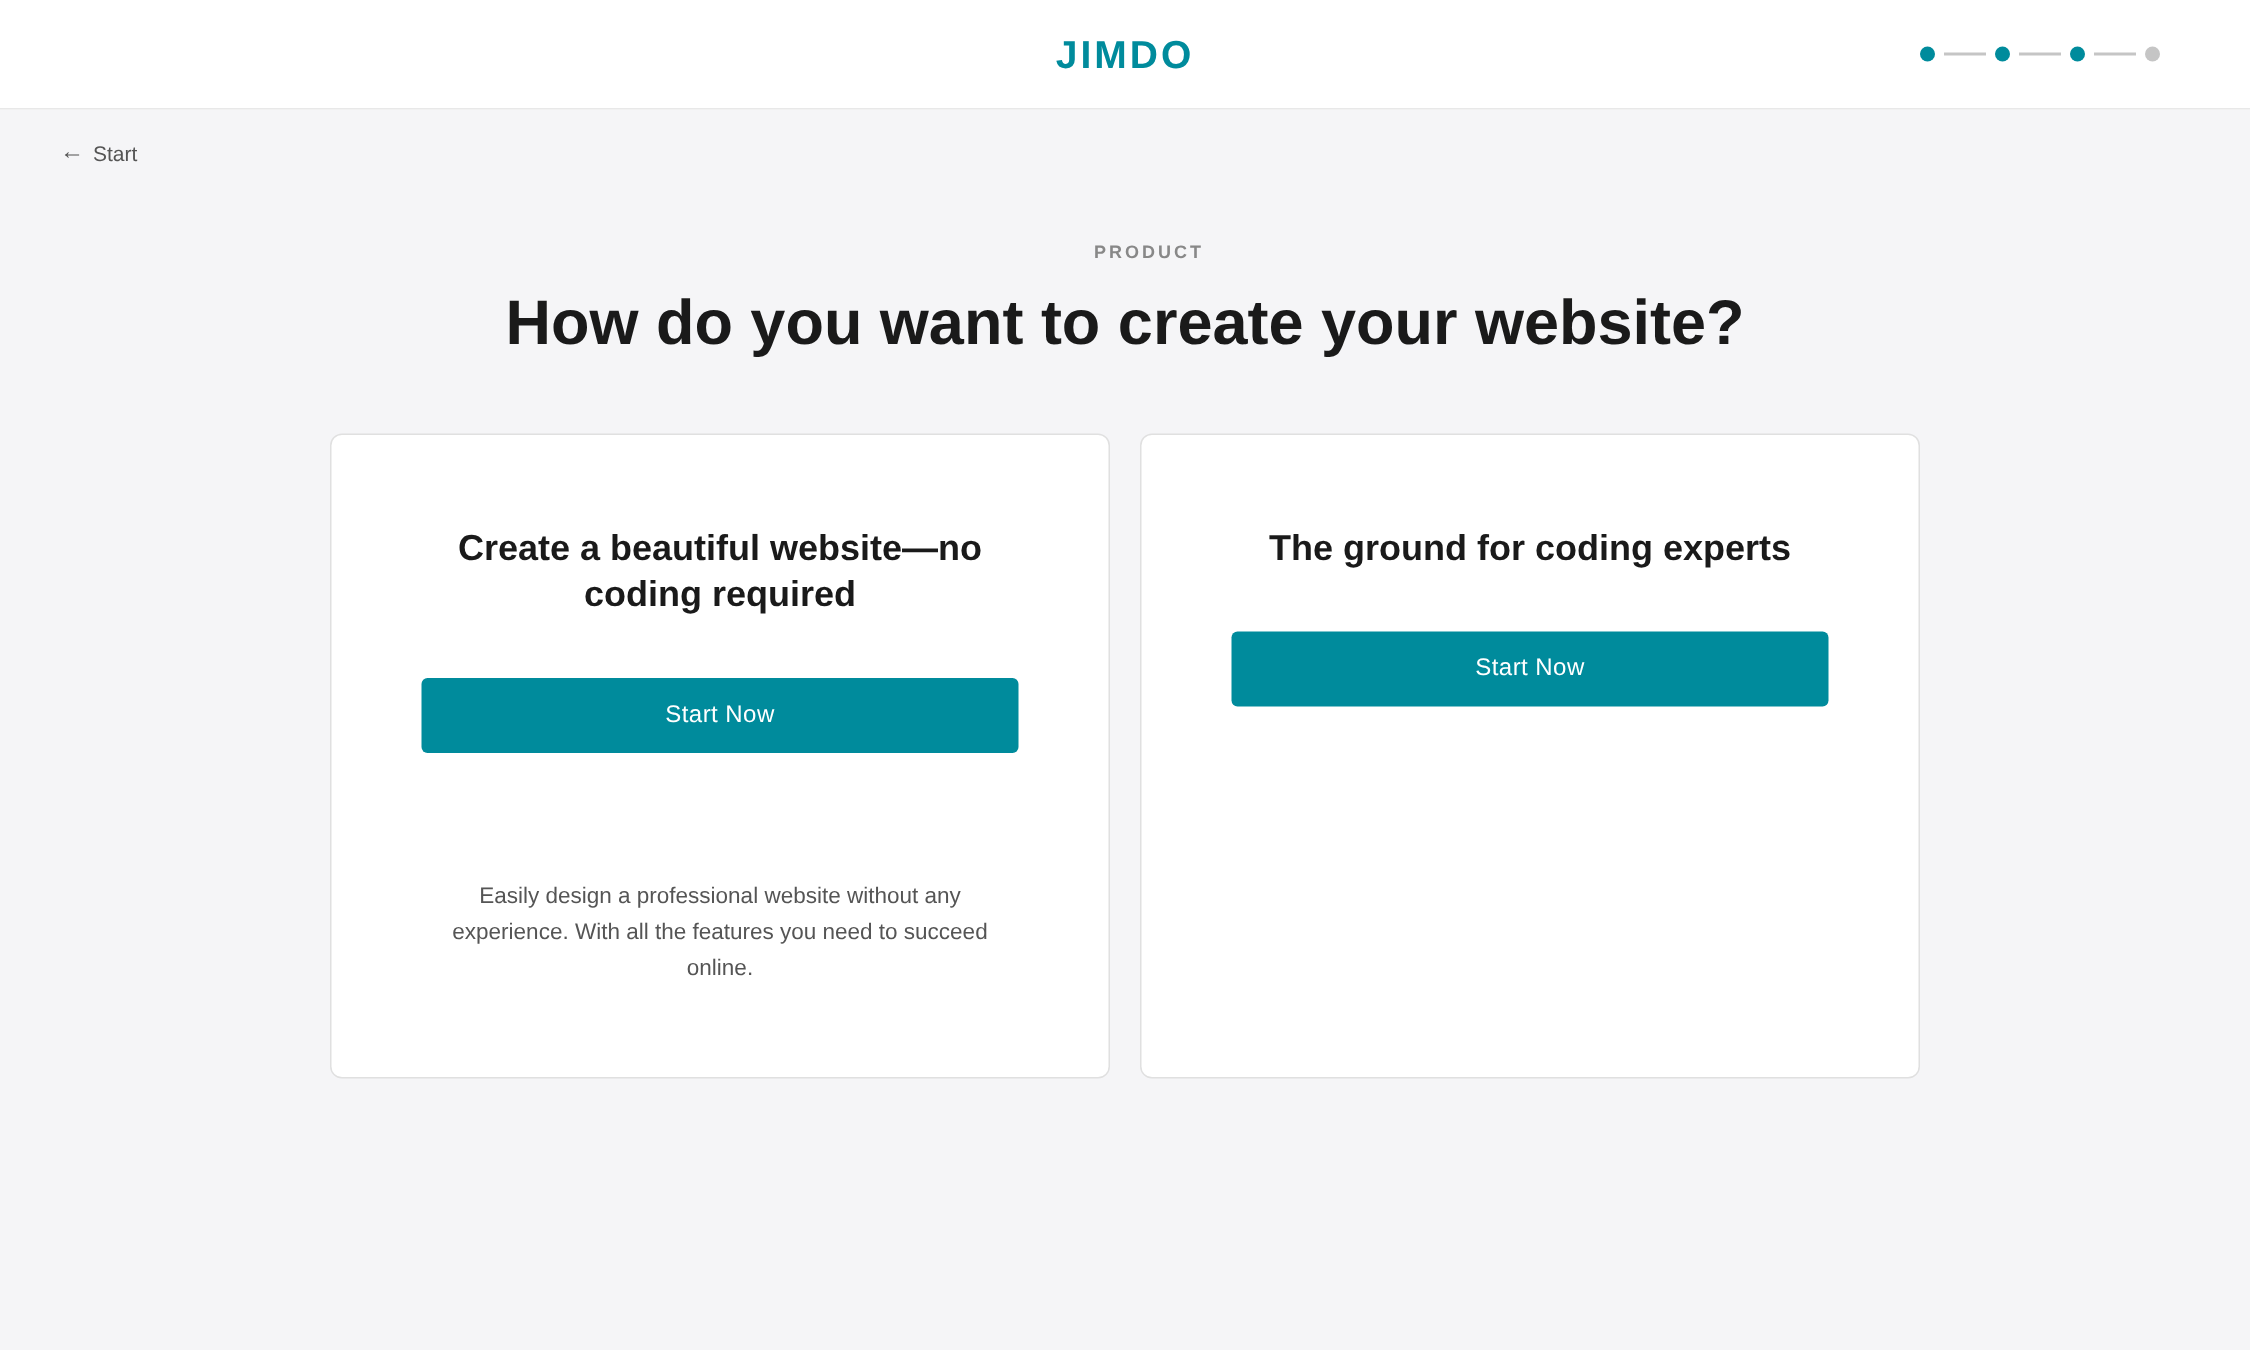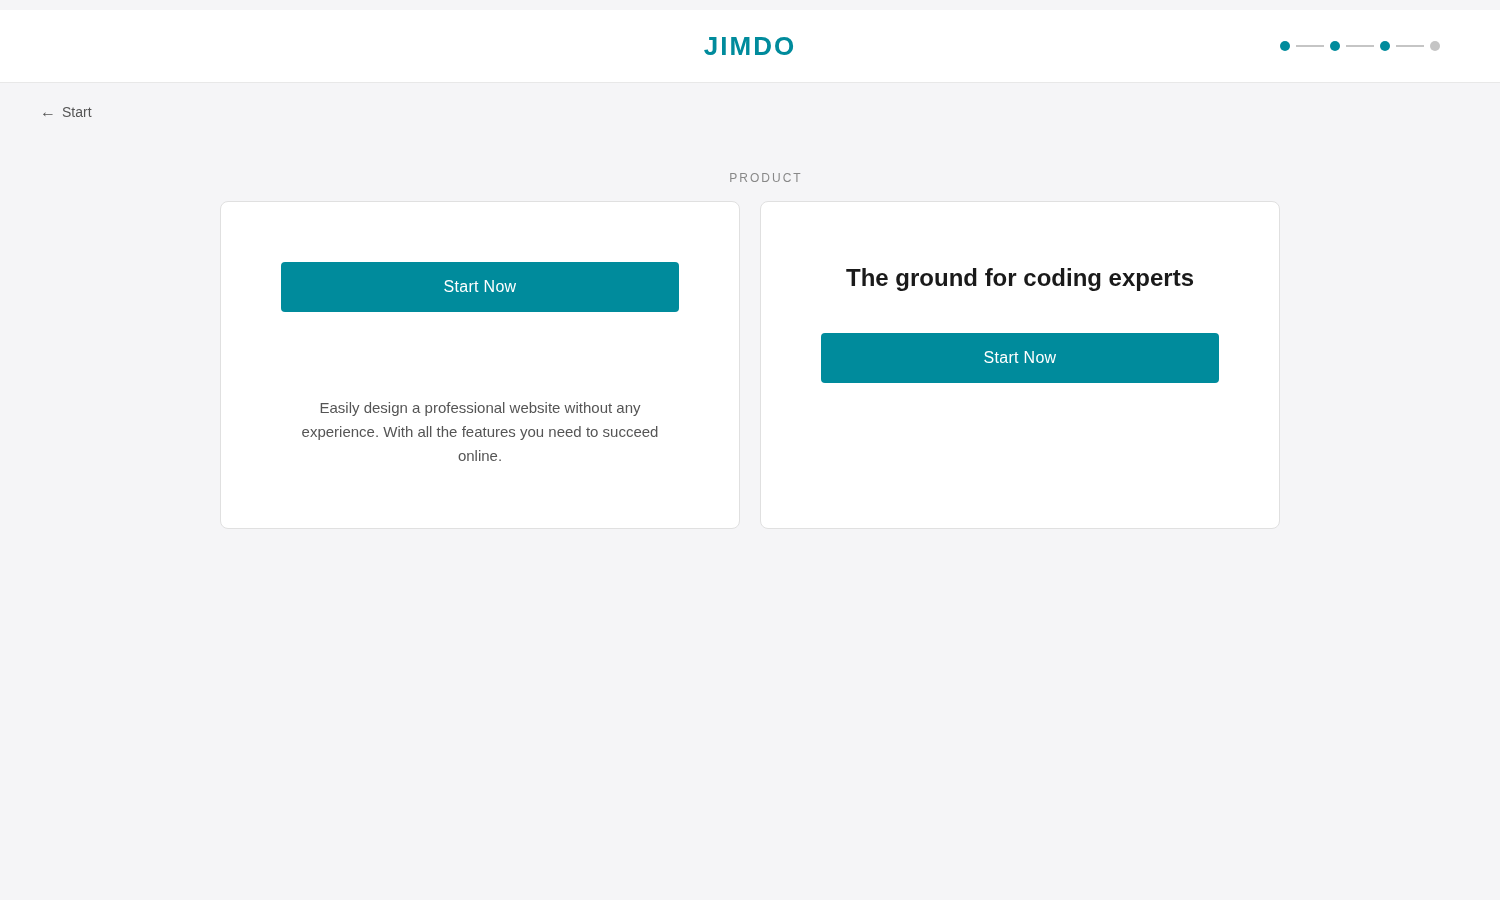--- a/index.html
+++ b/index.html
@@ -19,21 +19,20 @@
     
     .header {
       display: flex;
       align-items: center;
       justify-content: center;
       position: relative;
       padding: 18px 56px;
       background-color: #fff;
       border-bottom: 1px solid #e8e8e8;
       height: 73px;
-      margin-top: 10px;
     }
 
     .logo {
       font-size: 26px;
       font-weight: 800;
       letter-spacing: 2px;
       color: #008b9c;
     }
 
     .progress-indicator {
@@ -76,21 +75,21 @@
     
     .main-content {
       display: flex;
       flex-direction: column;
       align-items: center;
       padding-top: 30px;
     }
 
     .section-label {
       font-size: 12px;
-      font-weight: 400;
+      font-weight: 700;
       letter-spacing: 2px;
       color: #888;
       text-transform: uppercase;
       margin-bottom: 16px;
       margin-left: 32px;
     }
 
     .page-title {
       font-size: 42px;
       font-weight: 700;
@@ -167,24 +166,26 @@
   </div>
 </header>
 
 <a class="back-link">
   <span class="back-arrow">←</span>
   <span>Start</span>
 </a>
 
 <div class="main-content">
   <p class="section-label">PRODUCT</p>
+  <h1 class="page-title">How do you want to create your website?</h1>
 
   <div class="cards-container">
 
     <div class="card">
+      <h2 class="card-title">Create a beautiful website—no coding required</h2>
       <button class="start-now-btn">Start Now</button>
       <p class="card-description">Easily design a professional website without any experience. With all the features you need to succeed online.</p>
     </div>
 
     <div class="card">
       <h2 class="card-title">The ground for coding experts</h2>
       <button class="start-now-btn">Start Now</button>
     </div>
 
   </div>

